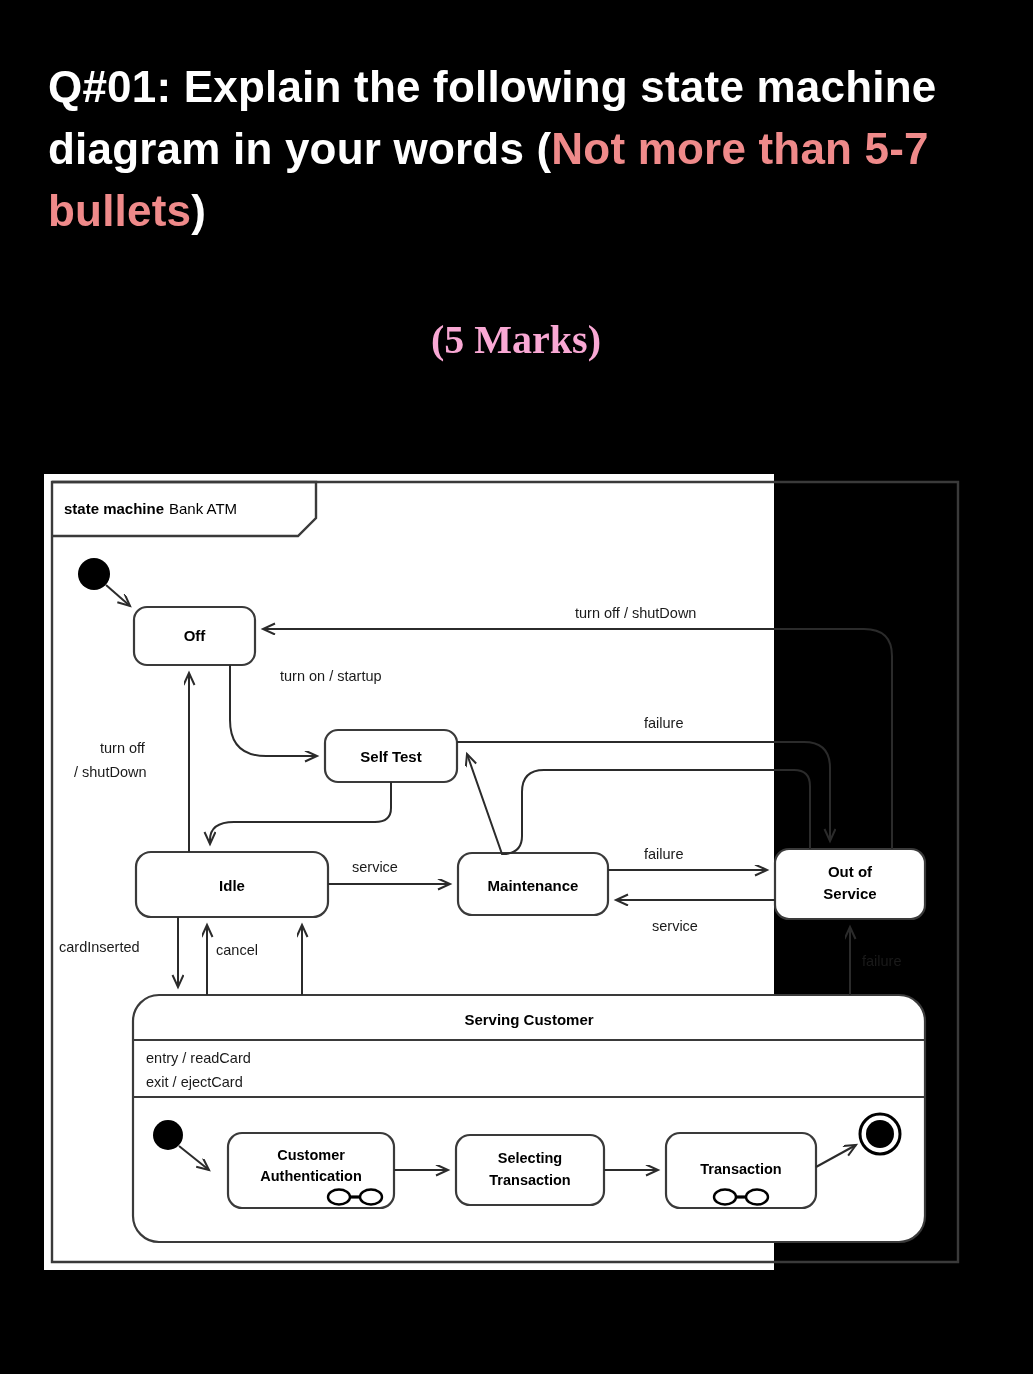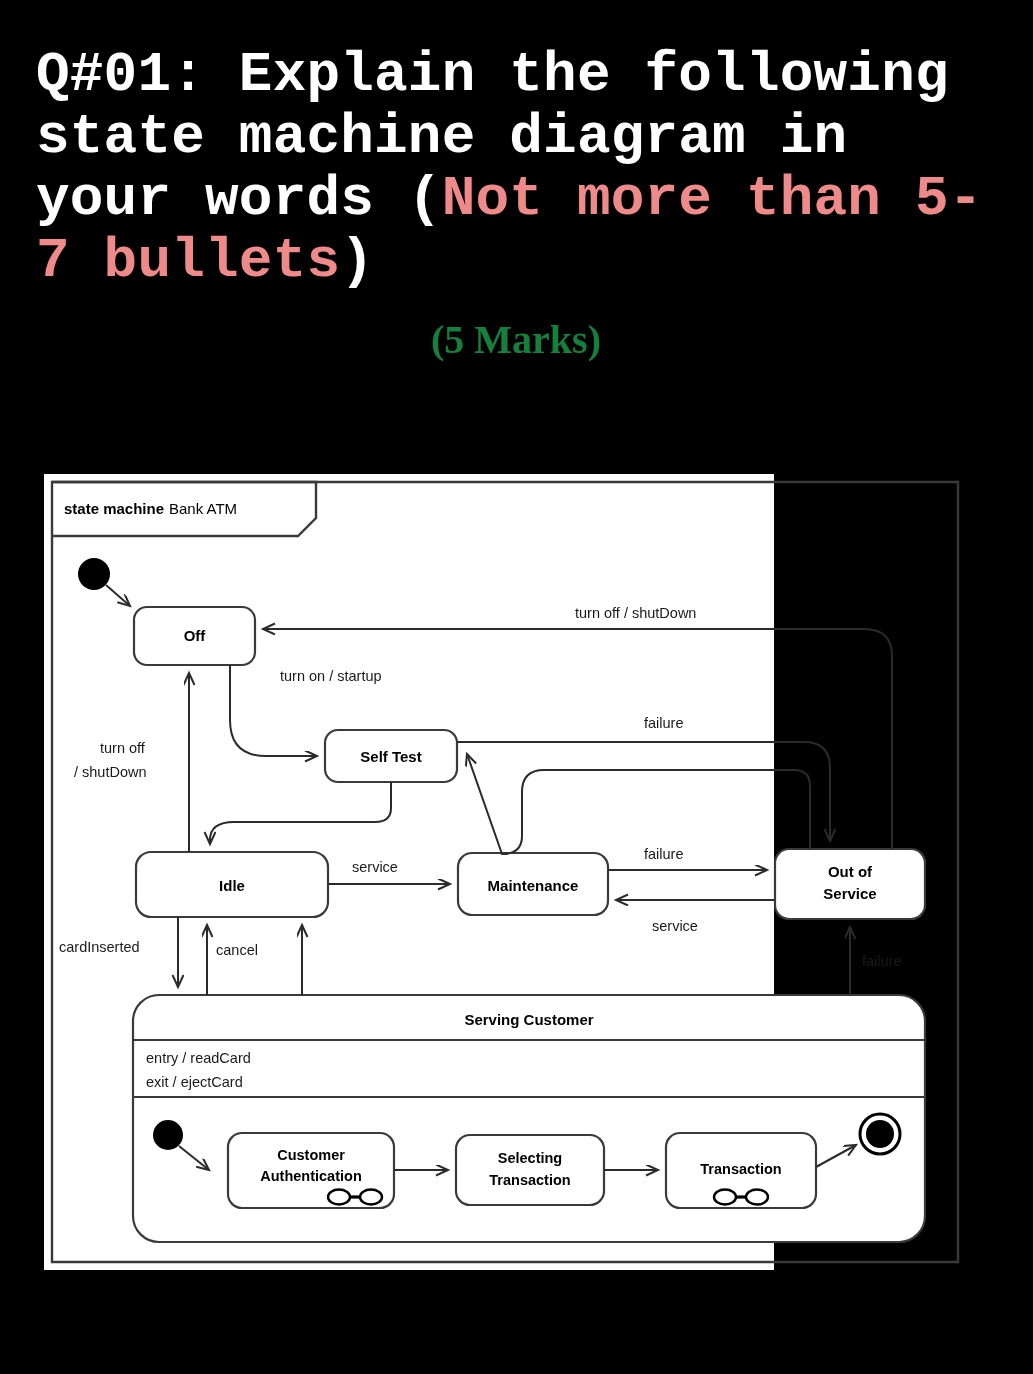--- a/index.html
+++ b/index.html
@@ -16,40 +16,40 @@
   }
 
   
   #question-block {
     position: absolute;
     left: 36px;
     top: 44px;
     width: 960px;
   }
   #question-title {
-    font-family: Liberation Mono, monospace;
-    font-weight: bold;
-    font-size: 56px;
+    font-family: Liberation Sans, sans-serif;
+    font-weight: bold;
+    font-size: 44px;
     line-height: 62px;
     color: #ffffff;
-    margin: 0;
+    margin: 12px;
     letter-spacing: 0.2px;
   }
   .accent { color: #ef8a8a; }
 
   #marks-line {
     position: absolute;
     left: 0px;
     top: 272px;
     width: 960px;
     text-align: center;
     font-family: "Liberation Serif", serif;
     font-weight: bold;
     font-size: 40px;
-    color: #15803d;
+    color: #f9a8d4;
   }
 
   
   #diagram-canvas {
     position: absolute;
     left: 44px;
     top: 474px;
     width: 730px;
     height: 796px;
     background: #ffffff;

